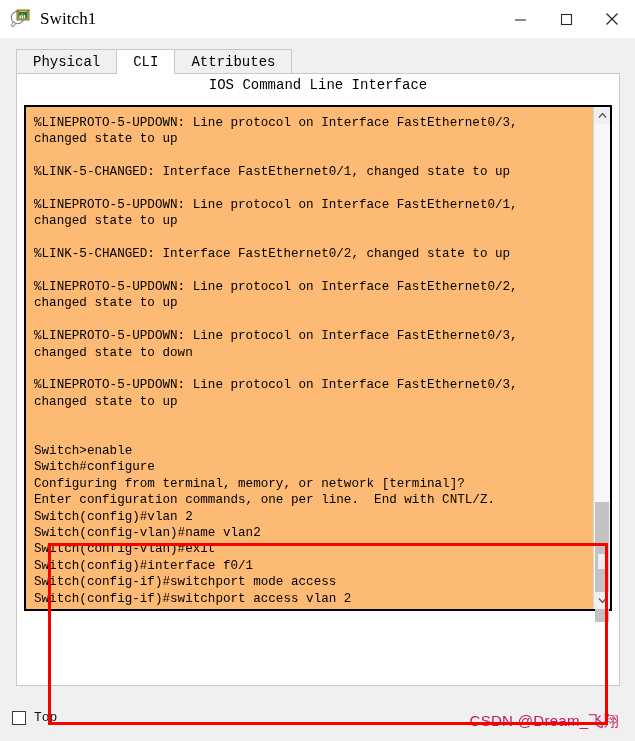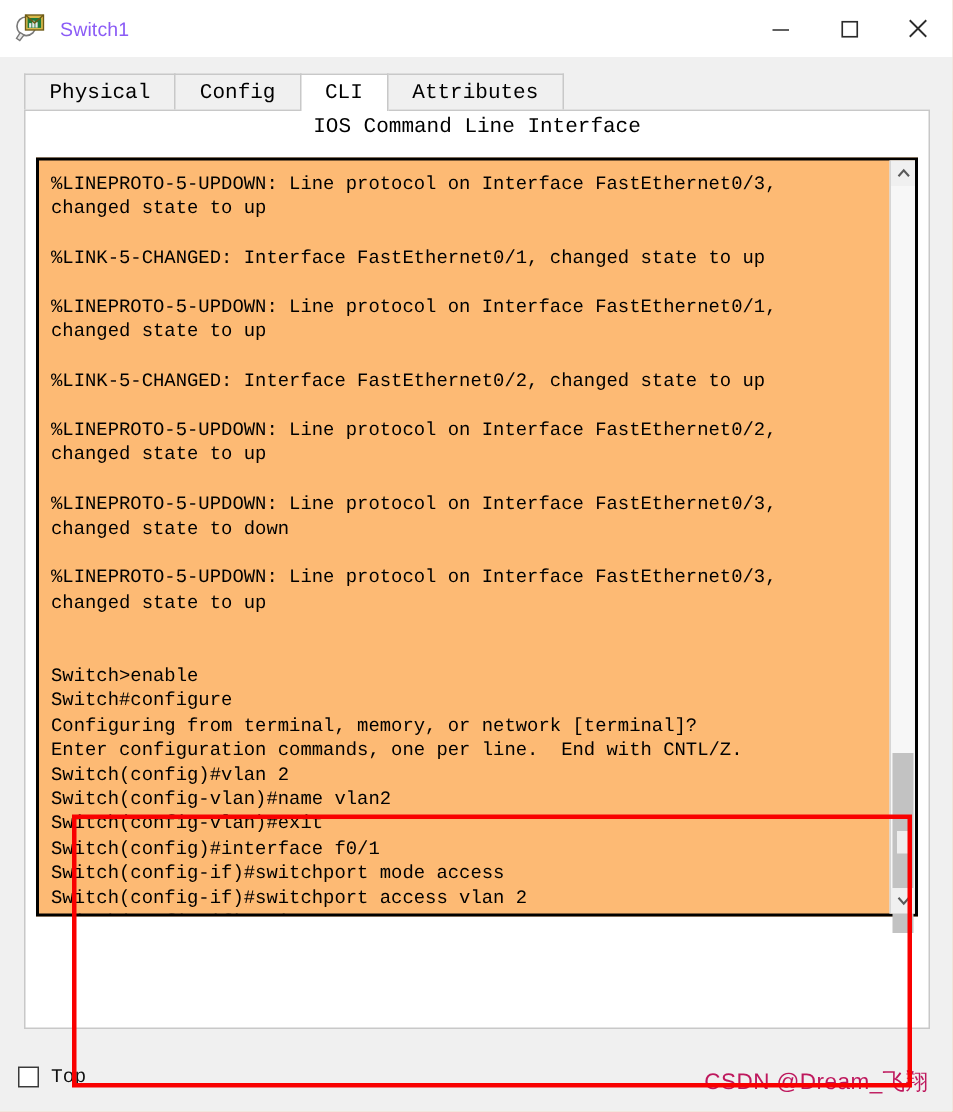--- a/index.html
+++ b/index.html
@@ -28,23 +28,23 @@
     align-items: center;
   }
   .title-icon {
     width: 22px; height: 22px;
     margin-left: 9px;
     position: relative;
     flex: 0 0 auto;
   }
   .title-text {
     margin-left: 9px;
-    font-size: 13px;
-    color: #8b5cf6;
-    font-family: Liberation Sans, sans-serif;
+    font-size: 17px;
+    color: #000000;
+    font-family: Liberation Serif, serif;
     letter-spacing: 0.1px;
   }
   .win-controls {
     margin-left: auto;
     display: flex;
     height: 38px;
   }
   .win-btn {
     width: 46px; height: 38px;
     display: flex; align-items: center; justify-content: center;
@@ -278,23 +278,20 @@
             <line x1="12.5" y1="1.5" x2="1.5" y2="12.5" stroke="#2b2b2b" stroke-width="1.2"></line>
           </svg>
       </div>
     </div>
   </div>
 
   <div class="tabstrip">
     <div class="tabs">
       <div class="tab">
         <span>Physical</span>
-      </div>
-      <div class="tab">
-        <span>Config</span>
       </div>
       <div class="tab active">
         <span>CLI</span>
       </div>
       <div class="tab">
         <span>Attributes</span>
       </div>
     </div>
   </div>
 

